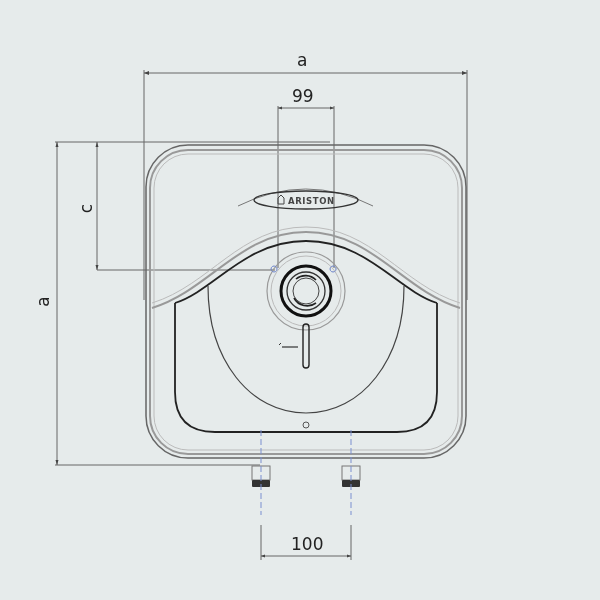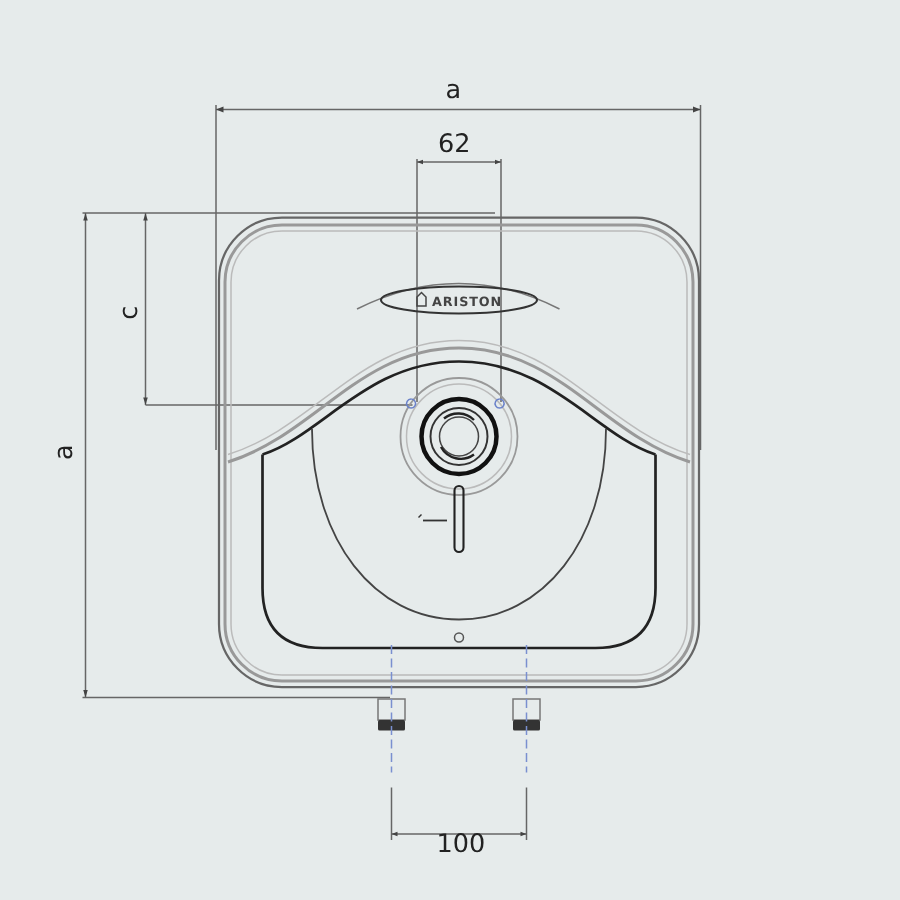--- a/index.html
+++ b/index.html
@@ -106,16 +106,16 @@
   <g stroke="#666" stroke-width="1" fill="none">
     <line x1="261" y1="525" x2="261" y2="560"></line>
     <line x1="351" y1="525" x2="351" y2="560"></line>
     <line x1="261" y1="556" x2="351" y2="556"></line>
     <polygon points="261,556 265,554.5 265,557.5" fill="#444" stroke="none"></polygon>
     <polygon points="351,556 347,554.5 347,557.5" fill="#444" stroke="none"></polygon>
   </g>
 </svg>
 
 <div class="dim-label" style="left:297px;top:52px;">a</div>
-<div class="dim-label" style="left:292px;top:88px;">62</div>
+<div class="dim-label" style="left:292px;top:88px;">99</div>
 <div class="dim-label rot" style="left:38px;top:293px;">a</div>
 <div class="dim-label rot" style="left:82px;top:200px;">c</div>
-<div class="dim-label" style="left:291px;top:555px;">100</div>
+<div class="dim-label" style="left:291px;top:536px;">100</div>
 
 </body></html>

